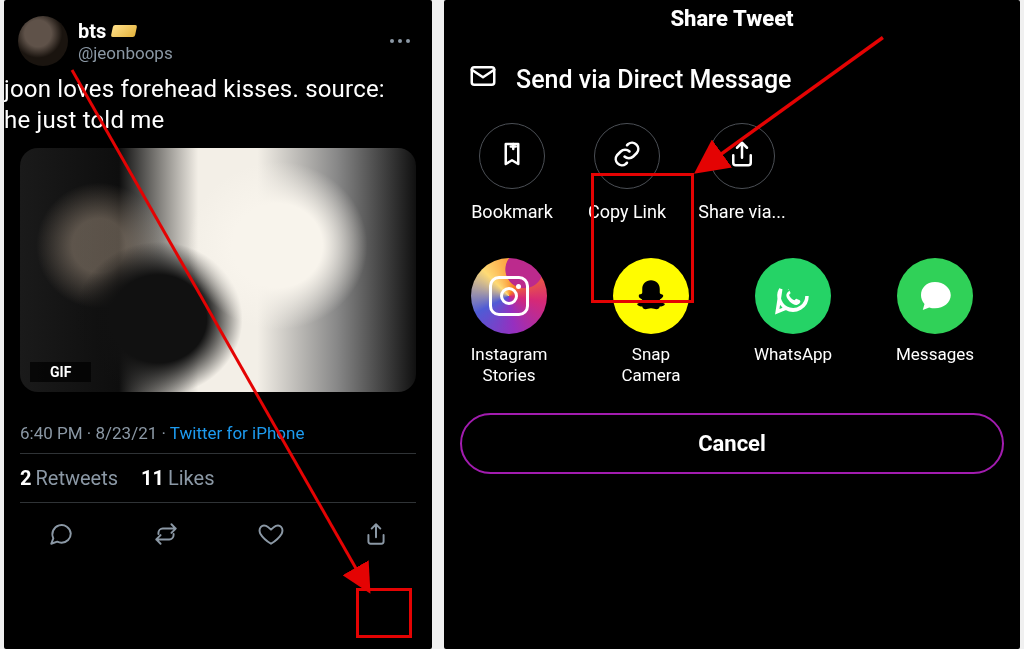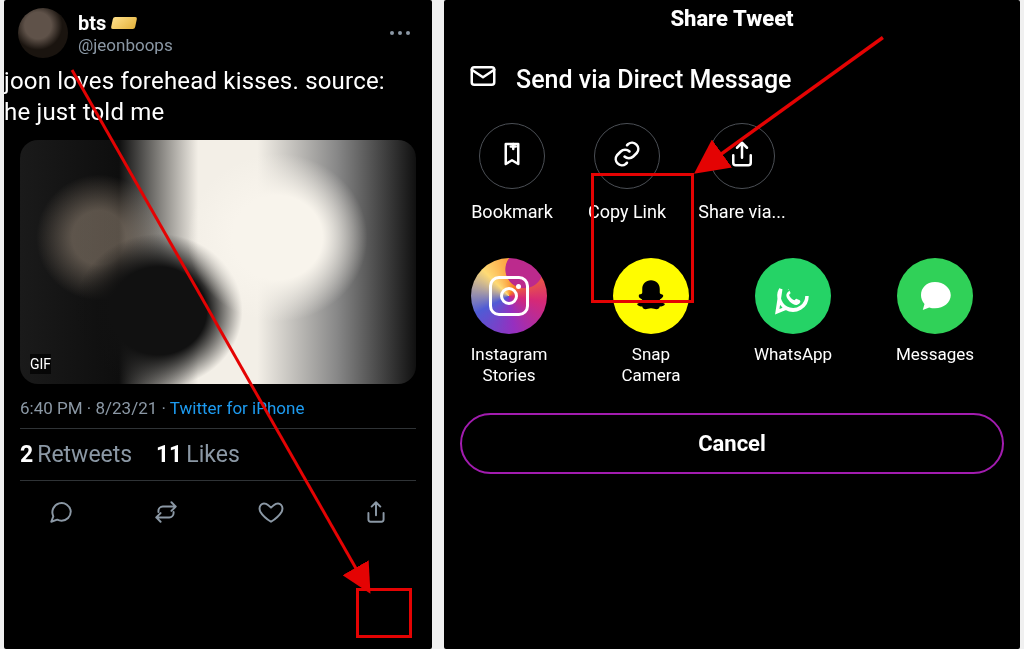--- a/index.html
+++ b/index.html
@@ -20,21 +20,21 @@
   }
   .panel {
     background: var(--bg-phone); color: var(--text-primary);
     height: 100%; overflow: hidden; border-radius: 2px;
     position: relative;
   }
   .panel-left { width: 428px; flex: 0 0 428px; display:flex; flex-direction:column; }
   .panel-right { flex: 1 1 auto; display:flex; flex-direction:column; }
 
   
-  .tweet-header { display:flex; align-items:center; padding:8px 14px 6px 14px; }
+  .tweet-header { display:flex; align-items:center; padding:16px 14px 6px 14px; }
   .avatar {
     width:50px; height:50px; border-radius:50%; flex:0 0 50px;
     background: radial-gradient(circle at 40% 35%, #5f5249 0 30%, #1a140f 55%);
     margin-right:10px;
   }
   .user-stack { flex:1 1 auto; }
   .display-name-row { display:flex; align-items:center; gap:6px; font-size:20px; font-weight:700; }
   .gold-bar {
     display:inline-block; width:24px; height:12px;
     background: linear-gradient(135deg, #ffe08a, #e3b23c);
@@ -50,30 +50,30 @@
     margin:0 16px; border-radius:18px; overflow:hidden;
     height:244px; position:relative;
     background:
       radial-gradient(ellipse 150px 140px at 65% 40%, #f8f4ec 0 30%, rgba(248,244,236,0) 60%),
       radial-gradient(ellipse 120px 110px at 35% 70%, #111 0 40%, rgba(0,0,0,0) 70%),
       radial-gradient(ellipse 90px 90px at 20% 40%, rgba(231,206,180,0.35) 0 30%, rgba(0,0,0,0) 70%),
       linear-gradient(90deg, #1a1a1a, #0e0e0e 25%, #f3efe7 45% 60%, #888 80%, #101010 100%);
   }
   .gif-badge {
     position:absolute; left:10px; bottom:10px;
-    background: rgba(0,0,0,.7); color:#fff; font-size:14px; font-weight:400;
-    padding:2px 0; border-radius:0;
-  }
-
-  .tweet-meta { padding:14px 16px 10px 16px; color:var(--text-secondary); font-size:17px; }
+    background: rgba(0,0,0,.7); color:#fff; font-size:14px; font-weight:700;
+    padding:2px 20px; border-radius:0;
+  }
+
+  .tweet-meta { padding:14px 16px 10px 16px; color:var(--text-secondary); font-size:17px;margin-top:17px; }
   .tweet-meta .link { color: var(--accent-link); }
 
   .divider { height:1px; background:var(--divider); margin:0 16px; }
 
-  .tweet-stats { padding:12px 16px; color:var(--text-secondary); font-size:23px; }
+  .tweet-stats { padding:12px 16px; color:var(--text-secondary); font-size:20px; }
   .tweet-stats b { color:#fff; font-weight:700; margin-right:4px; }
   .tweet-stats .stat { margin-right:18px; }
 
   .actionbar {
     display:flex; justify-content:space-around; align-items:center;
     padding:10px 4px 12px 4px;
   }
   .action { padding:8px 12px; }
   .action svg { width:26px; height:26px; display:block; }
   .icon-stroke { stroke:var(--text-secondary); stroke-width:1.8; fill:none; stroke-linecap:round; stroke-linejoin:round; }

